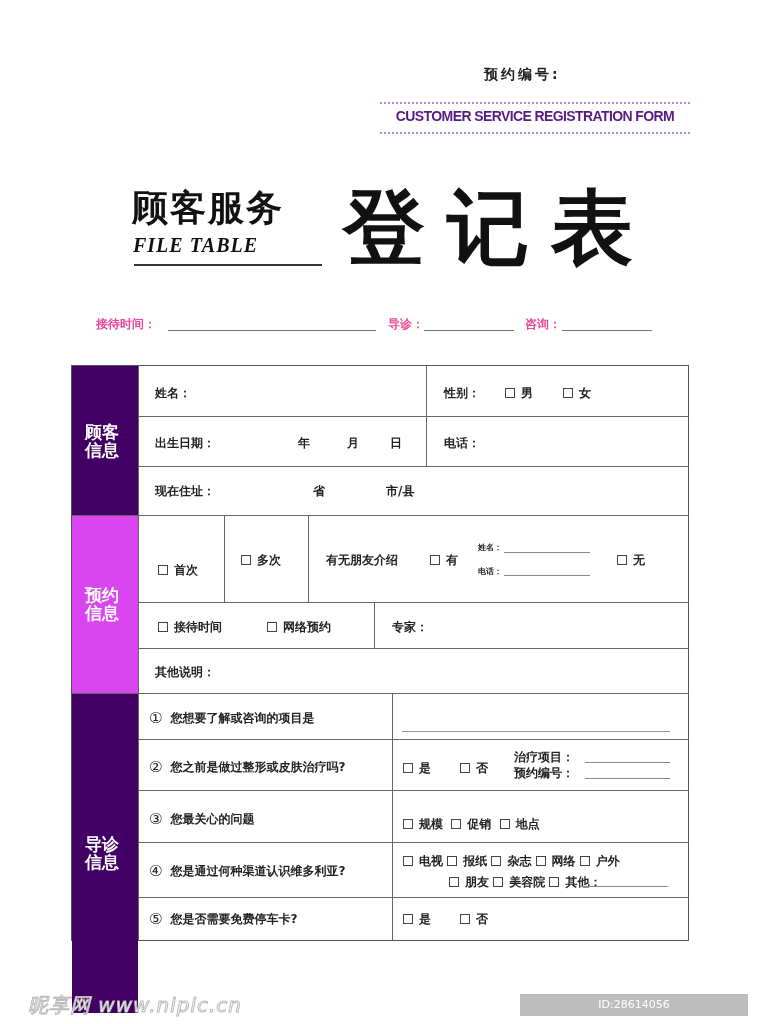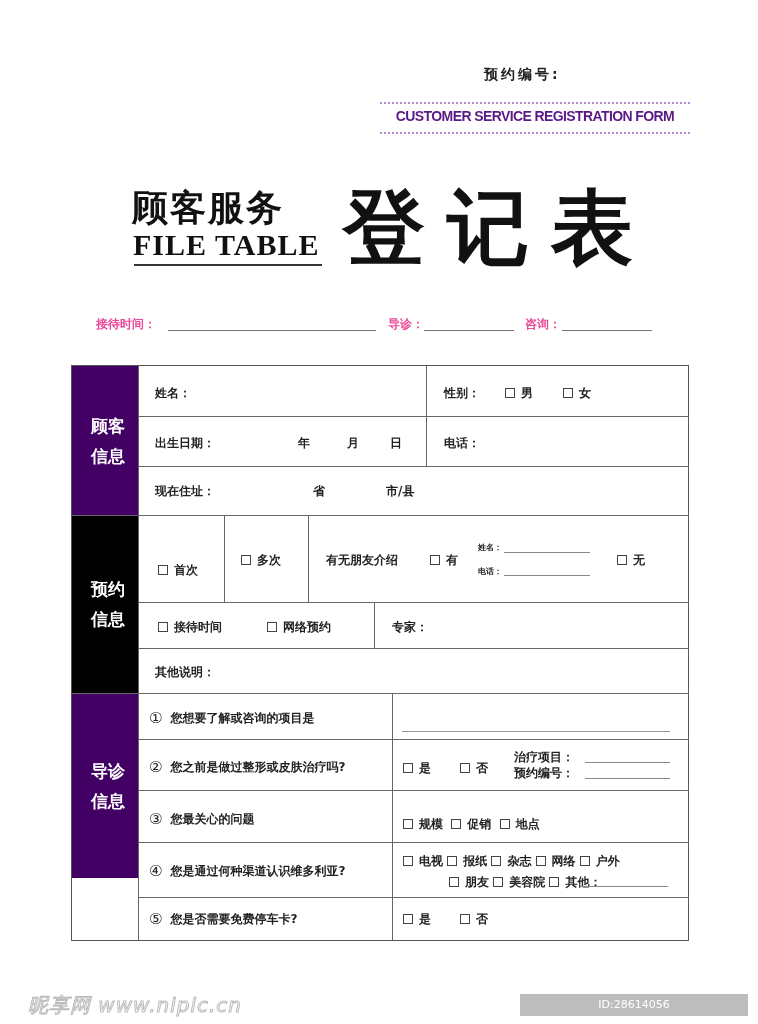--- a/index.html
+++ b/index.html
@@ -7,31 +7,31 @@
   body { position: relative; font-family: "DejaVu Sans", "Liberation Sans", sans-serif; color: #222; }
 
   .abs { position: absolute; }
 
   
   .booking-no { left: 484px; top: 66px; font-size: 14px; font-weight: bold; letter-spacing: 3px; color: #222; }
   .dot-line { left: 380px; width: 310px; height: 0; border-top: 2px dotted #b78ad6; }
   .form-en { left: 380px; width: 310px; top: 108px; text-align: center; font-family: "Liberation Sans", sans-serif; font-weight: bold; font-size: 14px; color: #5a1a86; letter-spacing: -0.6px; }
 
   .title-cn { left: 132px; top: 188px; font-size: 36px; font-weight: bold; letter-spacing: 2px; color: #111; line-height: 40px; }
-  .title-en { left: 133px; top: 229px; font-family: "Liberation Serif", serif; font-weight: bold; font-size: 30px; color: #111; line-height: 32px; letter-spacing: 1px; }
+  .title-en { left: 133px; top: 229px; font-family: "Liberation Serif", serif; font-weight: bold; font-size: 20px; color: #111; line-height: 32px; letter-spacing: 1px; font-style: italic; }
   .title-underline { left: 134px; top: 264px; width: 188px; height: 0; border-top: 2px solid #333; }
   .title-big { left: 343px; top: 180px; font-size: 82px; font-weight: bold; letter-spacing: 22px; color: #111; line-height: 96px; }
 
   
   .rec-label { top: 316px; font-size: 12px; font-weight: bold; color: #ec4899; }
   .rec-line { top: 330px; height: 0; border-top: 1px solid #777; }
 
   
   .tbl { left: 71px; top: 365px; width: 618px; height: 576px; border: 1.5px solid #555; }
-  .side { position: absolute; left: 0; width: 66px; color: #fff; font-weight: bold; font-size: 17px; line-height: 30px; display: flex; align-items: center; justify-content: center; text-align: right; }
+  .side { position: absolute; left: 0; width: 66px; color: #fff; font-weight: bold; font-size: 17px; line-height: 18px; display: flex; align-items: center; justify-content: center; text-align: left; }
   .side span { display: block; width: 40px; }
   .hline { position: absolute; height: 0; border-top: 1.5px solid #666; }
   .vline { position: absolute; width: 0; border-left: 1.5px solid #666; }
   .cell-text { position: absolute; font-size: 12px; color: #222; font-weight: bold; white-space: nowrap; }
   .cb { display: inline-block; width: 10px; height: 10px; border: 1px solid #444; vertical-align: -1px; margin-right: 6px; }
   .small { font-size: 8px; }
   .uline { position: absolute; height: 0; border-top: 1px solid #888; }
   .num { font-weight: normal; font-size: 15px; margin-right: 8px; vertical-align: -1px; }
 
   
@@ -56,24 +56,24 @@
 <div class="abs rec-label" style="left:388px;">导诊：</div>
 <div class="abs rec-line" style="left:424px;width:90px;"></div>
 <div class="abs rec-label" style="left:525px;">咨询：</div>
 <div class="abs rec-line" style="left:562px;width:90px;"></div>
 
 <div class="abs tbl">
 
   <div class="side" style="top:0;height:149px;background:#420064;">
       <span>顾客信息</span>
     </div>
-  <div class="side" style="top:149px;height:178px;background:#000000;">
+  <div class="side" style="top:149px;height:178px;background:#d946ef;">
       <span>预约信息</span>
     </div>
-  <div class="side" style="top:327px;height:185px;background:#420064;">
+  <div class="side" style="top:327px;height:320px;background:#420064;">
       <span>导诊信息</span>
     </div>
   <div class="vline" style="left:66px;top:0;height:574px;"></div>
 
   <div class="hline" style="left:66px;top:50px;width:551px;"></div>
   <div class="hline" style="left:66px;top:100px;width:551px;"></div>
   <div class="hline" style="left:0;top:149px;width:617px;"></div>
   <div class="vline" style="left:354px;top:0;height:100px;"></div>
 
   <div class="cell-text" style="left:83px;top:19px;">姓名：</div>

